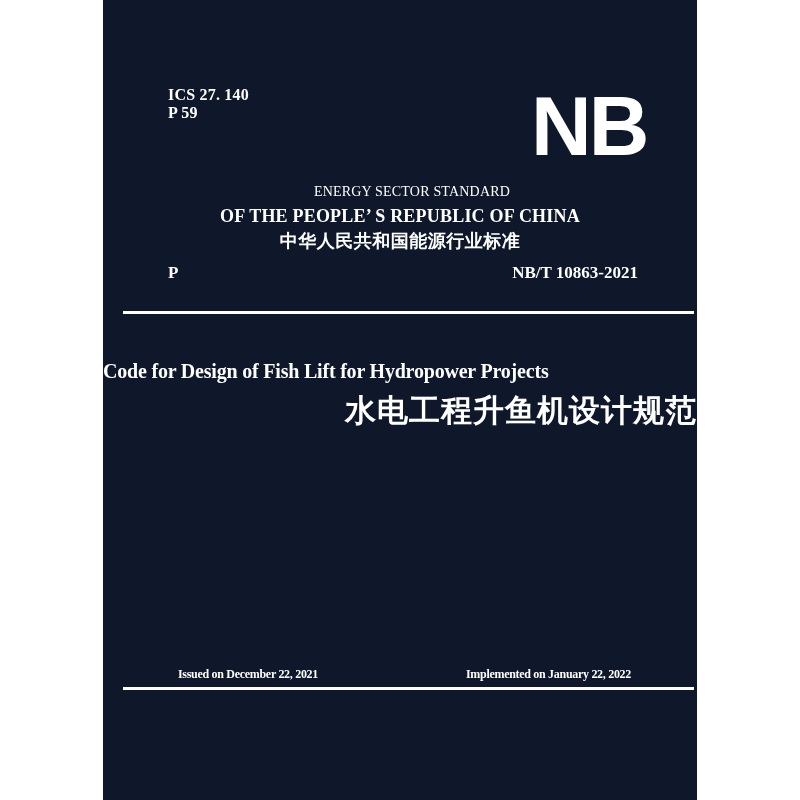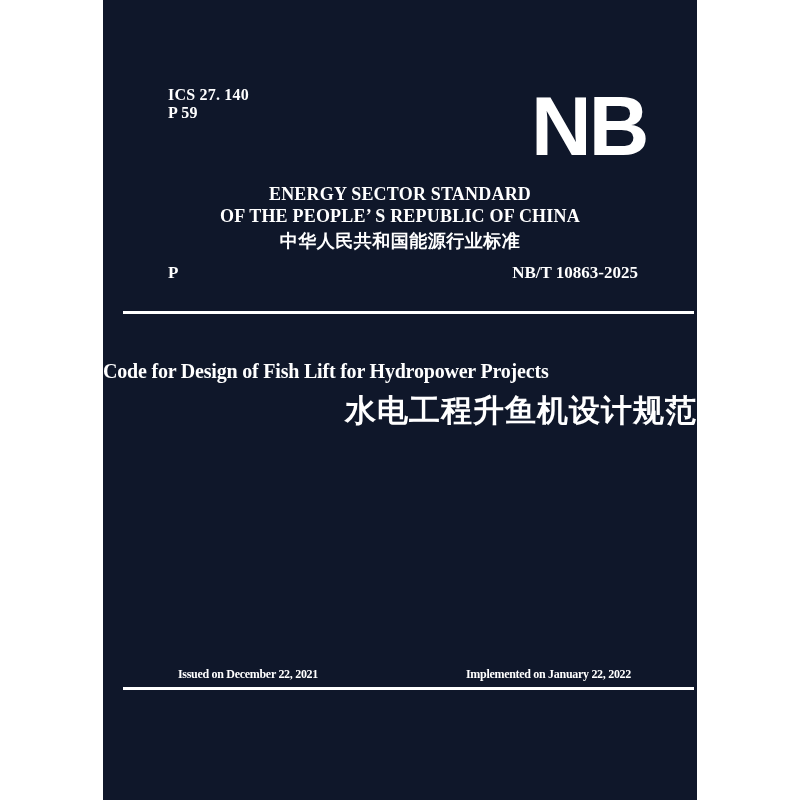--- a/index.html
+++ b/index.html
@@ -38,25 +38,25 @@
     left: 428px;
     top: 60px;
     font-family: "Liberation Sans", sans-serif;
     font-weight: bold;
     font-size: 84px;
     line-height: 84px;
     letter-spacing: -3px;
     margin-top: 24px;
   }
   .std-en-1 {
-    left: 0; width: 100%;
+    left: 12px; width: 100%;
     top: 184px;
     text-align: center;
-    font-weight: bold;
-    font-size: 18px;
+    font-weight: normal;
+    font-size: 14px;
     letter-spacing: 0.2px;
   }
   .std-en-2 {
     left: 0; width: 100%;
     top: 206px;
     text-align: center;
     font-weight: bold;
     font-size: 18px;
     letter-spacing: 0.2px;
   }
@@ -132,21 +132,21 @@
   <div class="abs ics-block"><span>ICS 27. 140</span><br><span>P 59</span></div>
 
   <div class="abs nb-logo">NB</div>
 
   <div class="abs std-en-1">ENERGY SECTOR STANDARD</div>
   <div class="abs std-en-2">OF THE PEOPLE’ S REPUBLIC OF CHINA</div>
   <div class="abs std-cn">中华人民共和国能源行业标准</div>
 
   <div class="abs class-row">
     <span>P</span>
-    <span>NB/T 10863-2025</span>
+    <span>NB/T 10863-2021</span>
   </div>
 
   <div class="abs rule rule-1"></div>
 
   <div class="abs title-en">Code for Design of Fish Lift for Hydropower Projects</div>
   <div class="abs title-cn">水电工程升鱼机设计规范</div>
 
   <div class="abs dates-row">
     <span>Issued on December 22, 2021</span>
     <span>Implemented on January 22, 2022</span>

